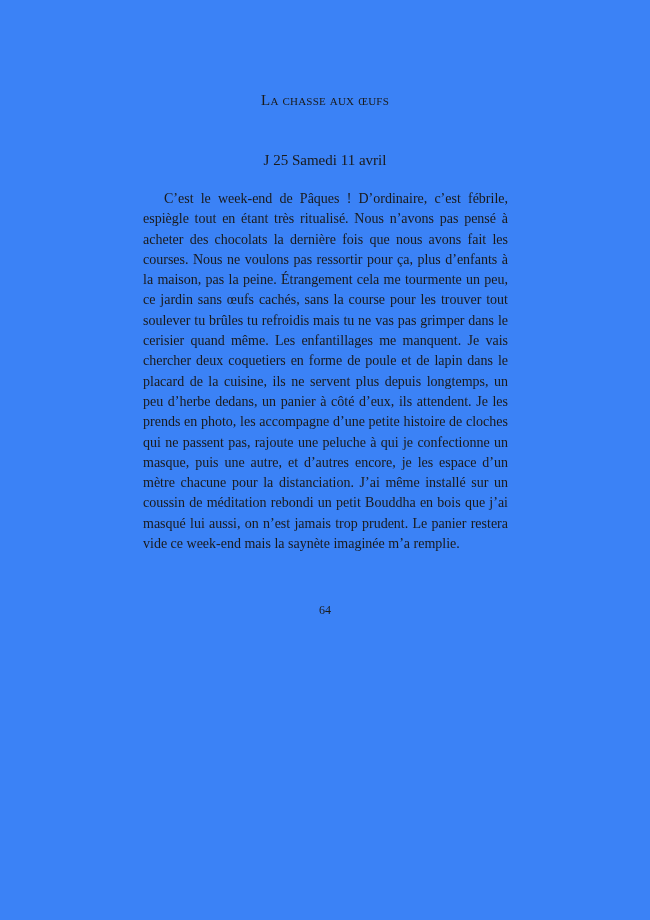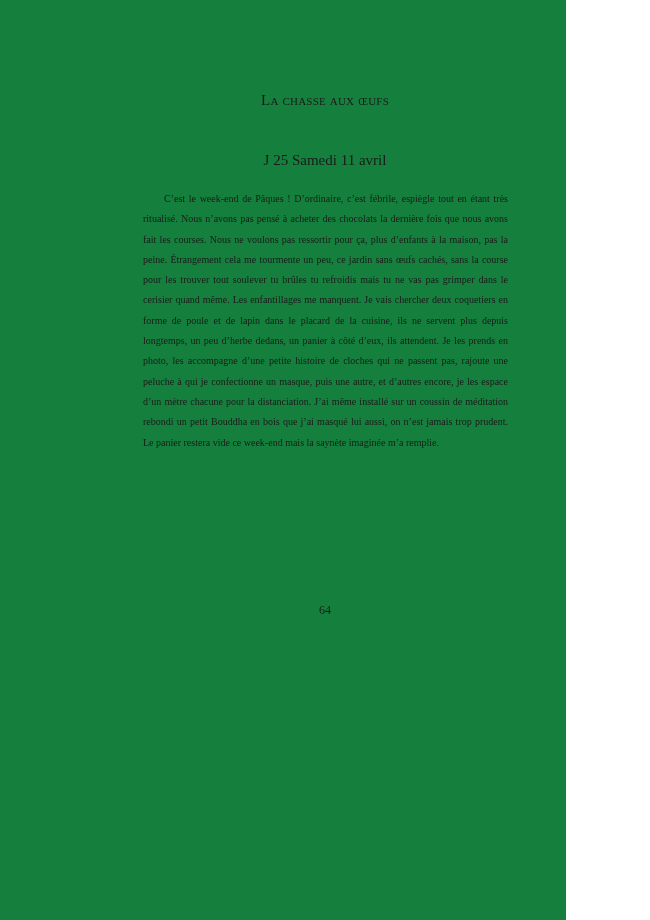--- a/index.html
+++ b/index.html
@@ -11,23 +11,23 @@
       width: 650px;
       height: 920px;
       position: relative;
       overflow: hidden;
       font-family: "Liberation Serif", "DejaVu Serif", serif;
       color: #1a1a1a;
     }
     .page {
       position: absolute;
       left: 0; top: 0;
-      width: 566px;
+      width: 650px;
       height: 920px;
-      background: #15803d;
+      background: #3b82f6;
     }
     .chapter-title {
       position: absolute;
       top: 90px;
       left: 0;
       width: 650px;
       text-align: center;
       font-size: 15px;
       font-variant: small-caps;
       letter-spacing: 0.2px;
@@ -44,21 +44,21 @@
       font-size: 15px;
       line-height: 20px;
       margin: 0;
       font-weight: normal;
     }
     .body-text {
       position: absolute;
       top: 189px;
       left: 143px;
       width: 365px;
-      font-size: 10px;
+      font-size: 14px;
       line-height: 20.3px;
       text-align: justify;
       hyphens: none;
     }
     .body-text p {
       margin: 0;
       text-indent: 21px;
     }
     .page-number {
       position: absolute;

